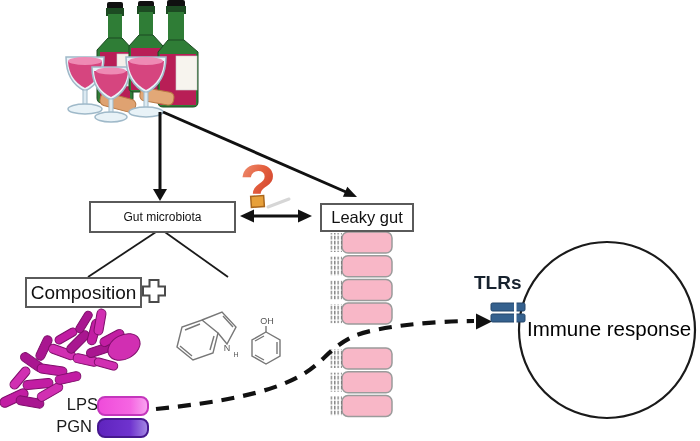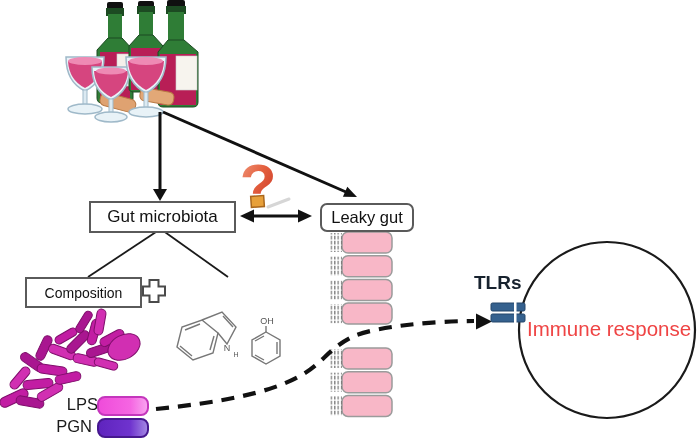--- a/index.html
+++ b/index.html
@@ -7,28 +7,28 @@
        font-family:"Liberation Sans", sans-serif;color:#1a1a1a;}
   #artwork{position:absolute;left:0;top:0;z-index:1;}
   .box{position:absolute;z-index:3;display:flex;align-items:center;justify-content:center;
        background:#fff;border:2px solid #5a5a5a;color:#111;white-space:nowrap;}
   .lbl{position:absolute;z-index:3;white-space:nowrap;}
   .capsule{position:absolute;z-index:3;border-radius:8px;}
   #cap-lps{left:97px;top:396px;width:48px;height:16px;border:2px solid #c436bc;
            background:linear-gradient(90deg,#ef4cda 0%,#f565e2 65%,#f9a2ef 100%);}
   #cap-pgn{left:97px;top:418px;width:48px;height:16px;border:2px solid #46188f;
            background:linear-gradient(90deg,#5f24be 0%,#6f33ce 65%,#a285e3 100%);}
-  #box-gm{left:89px;top:201px;width:143px;height:28px;font-size:17px;}
-  #box-lg{left:320px;top:203px;width:90px;height:25px;font-size:16.5px;border-radius:7px;}
-  #box-comp{left:25px;top:277px;width:113px;height:27px;font-size:14px;}
+  #box-gm{left:89px;top:201px;width:143px;height:28px;font-size:12px;}
+  #box-lg{left:320px;top:203px;width:90px;height:25px;font-size:16.5px;}
+  #box-comp{left:25px;top:277px;width:113px;height:27px;font-size:19px;}
   #box-func{left:169px;top:277px;width:121px;height:27px;font-size:16.5px;}
   #lbl-lps{left:56px;top:395px;width:42px;text-align:right;font-size:16.5px;}
   #lbl-pgn{left:48px;top:417px;width:44px;text-align:right;font-size:16.5px;}
   #lbl-tlrs{left:474px;top:272px;font-size:19px;font-weight:700;color:#17222e;}
-  #lbl-immune{left:527px;top:317px;width:160px;text-align:center;font-size:20.5px;color:#ef4444;}
+  #lbl-immune{left:527px;top:317px;width:160px;text-align:center;font-size:20.5px;color:#000000;}
 </style>
 </head>
 <body>
 
 <div id="fig">
 
   <svg id="artwork" width="700" height="441" viewBox="0 0 700 441">
     <defs>
       <linearGradient id="qgrad" x1="0" y1="0" x2="1" y2="1">
         <stop offset="0" stop-color="#f2a083"></stop>

